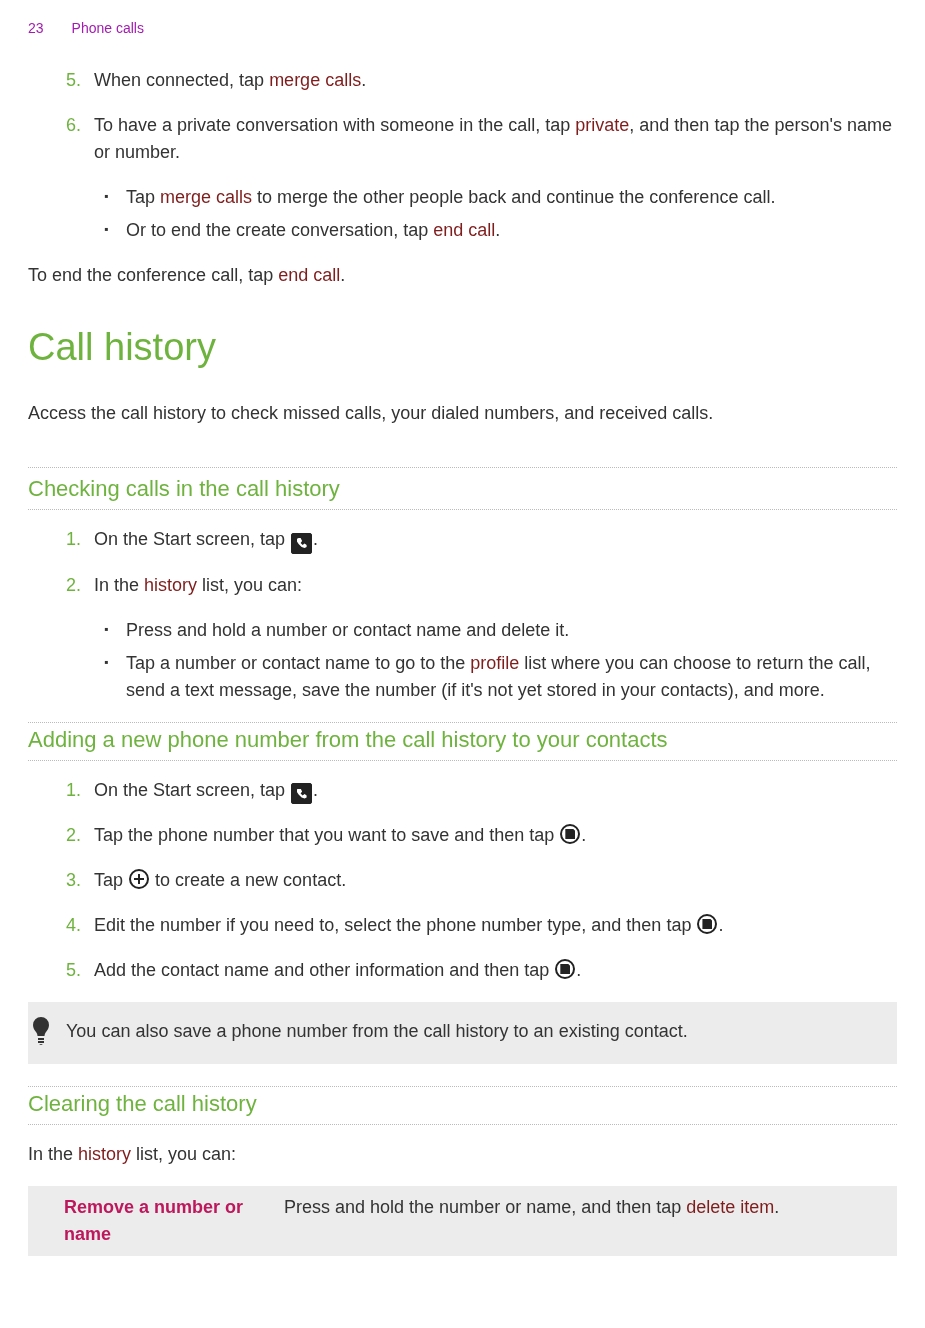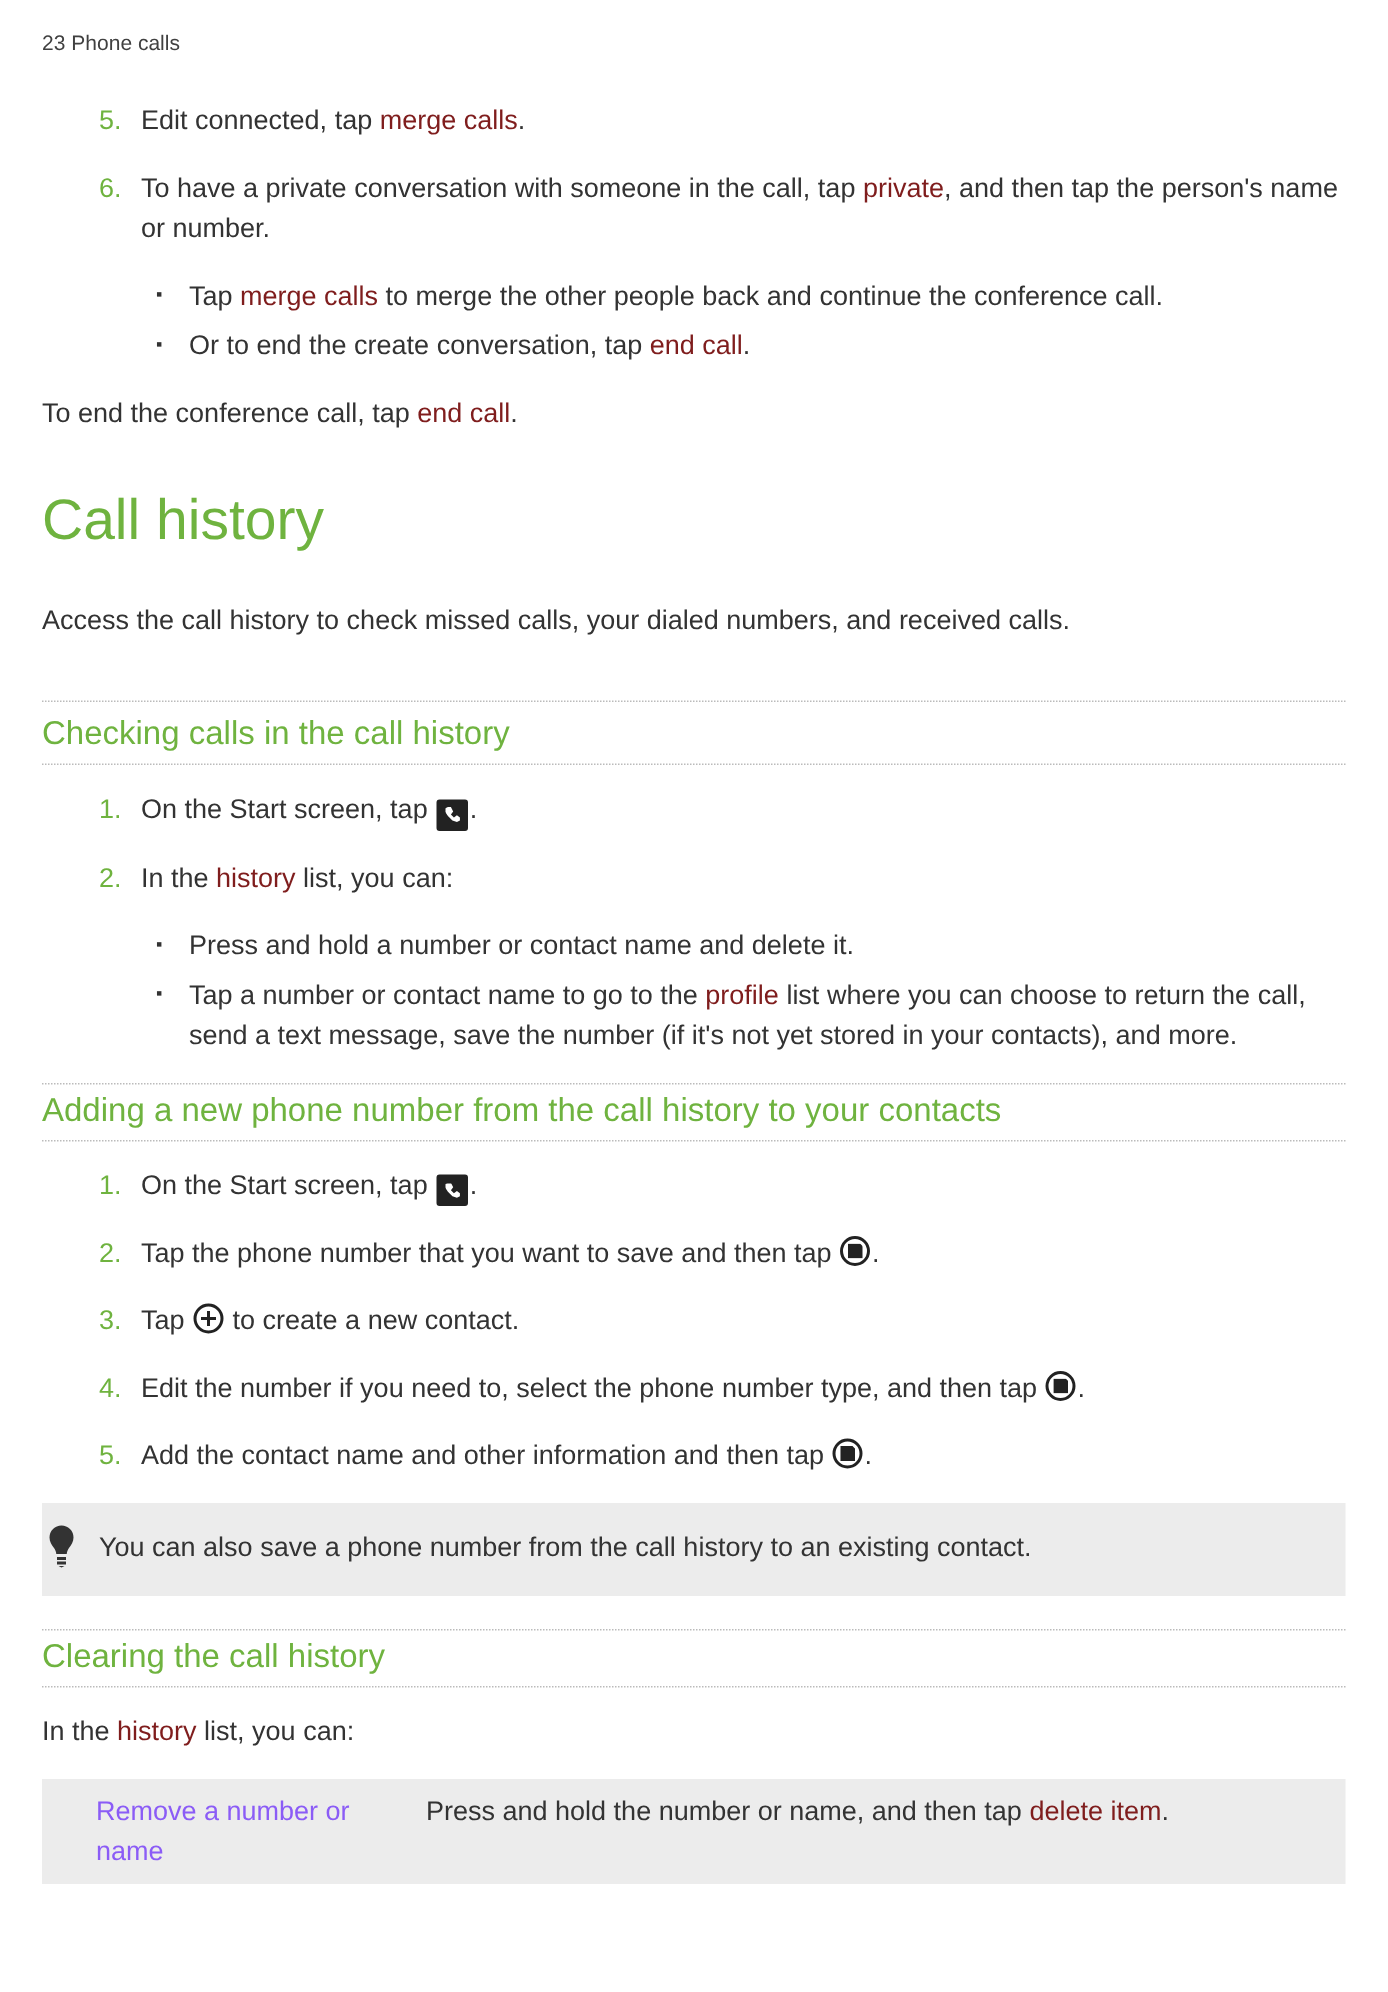--- a/index.html
+++ b/index.html
@@ -9,23 +9,23 @@
       font-family: -apple-system, BlinkMacSystemFont, "Segoe UI", Helvetica, Arial, sans-serif;
       font-weight: 300;
       color: #333;
       padding: 18px 28px;
       font-size: 18px;
       line-height: 1.5;
       background: #fff;
     }
     .header {
       display: flex;
-      gap: 4px;
+      gap: 28px;
       font-size: 14px;
-      color: #404040;
+      color: #a21caf;
       font-weight: 400;
       margin-bottom: 28px;
     }
     .ol-item {
       display: flex;
       margin-bottom: 18px;
       padding-left: 38px;
     }
     .ol-num {
       color: #6fb33f;
@@ -142,34 +142,34 @@
     table {
       width: 100%;
       border-collapse: collapse;
     }
     td {
       padding: 8px 4px;
       vertical-align: top;
       font-size: 18px;
     }
     tr.row-alt { background: #ececec; }
-    td.label { width: 252px; font-weight: 400; color: #8b5cf6; padding-left: 36px; }
+    td.label { width: 252px; font-weight: 700; color: #be185d; padding-left: 36px; }
   </style>
 </head>
 <body>
 
 <div class="header">
   <span>23</span>
   <span>Phone calls</span>
 </div>
 
 <div class="ol-item">
   <span class="ol-num">5.</span>
   <span class="ol-text">
-    <span>Edit connected, tap </span><span class="b">merge calls</span><span>.</span>
+    <span>When connected, tap </span><span class="b">merge calls</span><span>.</span>
   </span>
 </div>
 
 <div class="ol-item">
   <span class="ol-num">6.</span>
   <span class="ol-text">
     <span>To have a private conversation with someone in the call, tap </span><span class="b">private</span><span>, and then tap the person's name or number.</span>
   </span>
 </div>
 

